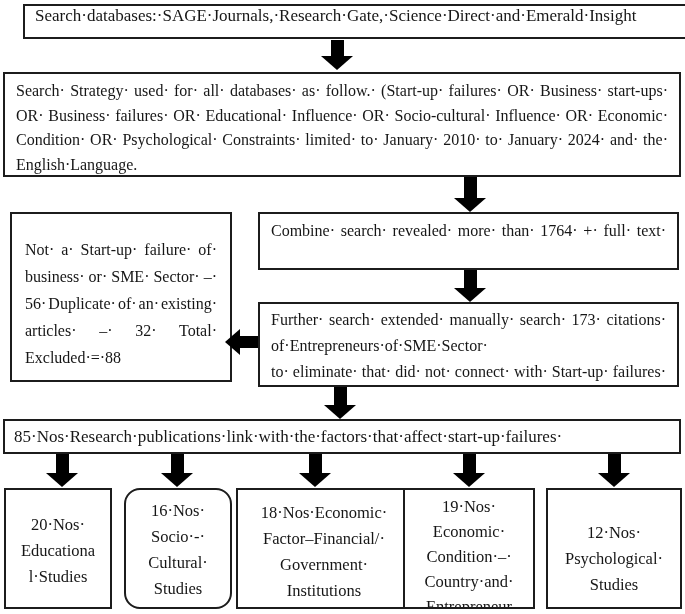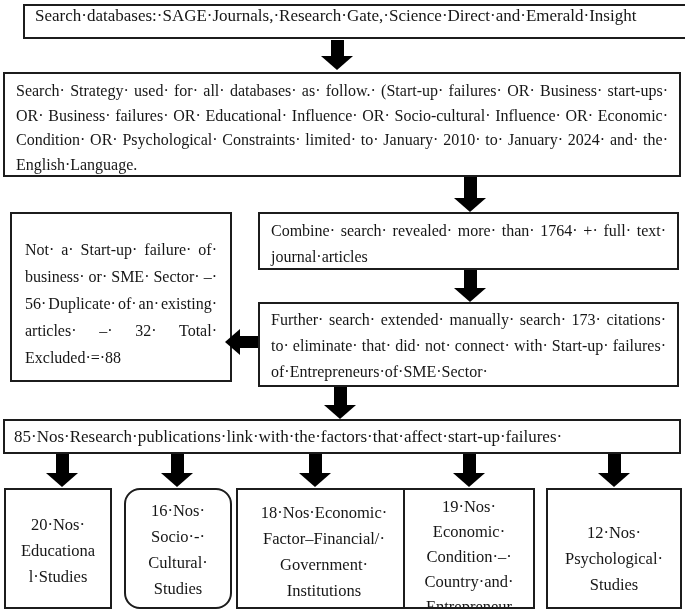--- a/index.html
+++ b/index.html
@@ -91,32 +91,31 @@
   <div class="box" id="box-d">
     <div class="line just">Not· a· Start-up· failure· of·</div>
     <div class="line just">business· or· SME· Sector· –·</div>
     <div class="line just">56· Duplicate· of· an· existing·</div>
     <div class="line just">articles· –· 32· Total·</div>
     <div class="line">Excluded·=·88</div>
   </div>
 
   <div class="box" id="box-c">
     <div class="line just">Combine· search· revealed· more· than· 1764· +· full· text·</div>
-    <div class="line">journal·articles</div>
   </div>
 
   <div class="arrow-v" id="ar3">
     <div class="shaft"></div>
     <div class="head"></div>
   </div>
 
   <div class="box" id="box-e">
     <div class="line just">Further· search· extended· manually· search· 173· citations·</div>
+    <div class="line">of·Entrepreneurs·of·SME·Sector·</div>
     <div class="line just">to· eliminate· that· did· not· connect· with· Start-up· failures·</div>
-    <div class="line">of·Entrepreneurs·of·SME·Sector·</div>
   </div>
 
   <div class="arrow-h" id="arL">
     <div class="headl"></div>
     <div class="shafth"></div>
   </div>
 
   <div class="arrow-v" id="ar4">
     <div class="shaft"></div>
     <div class="head"></div>

